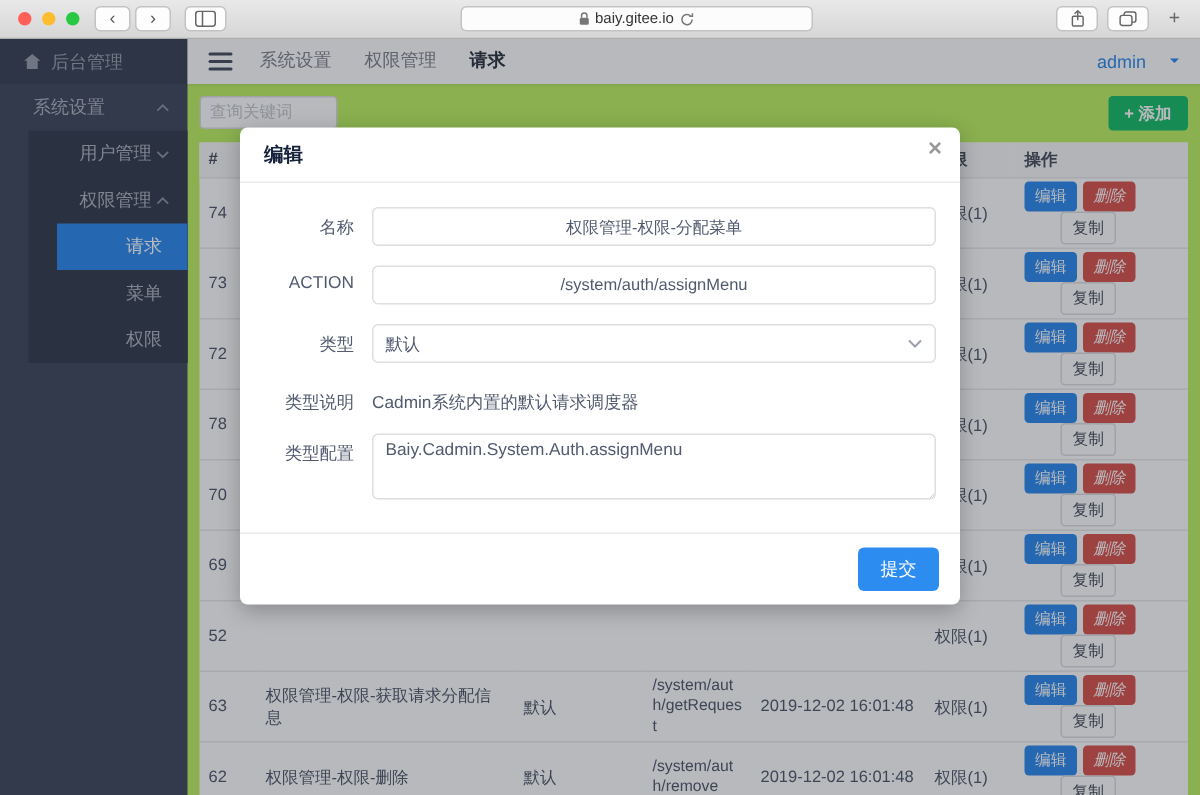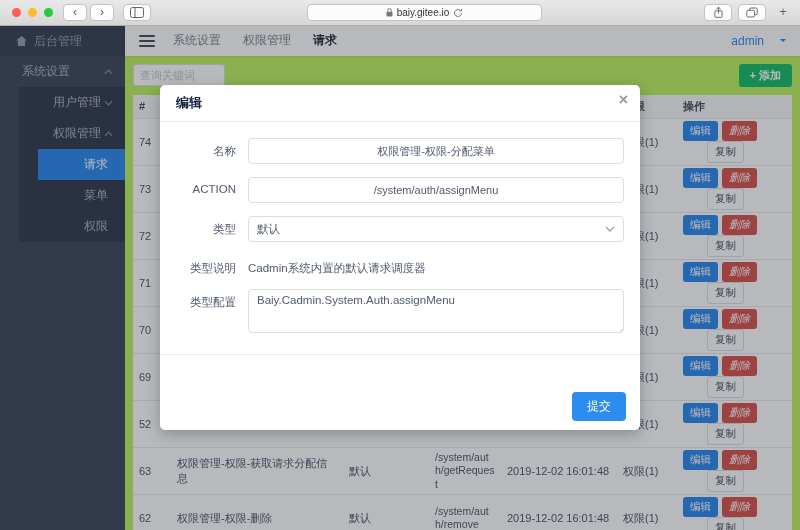--- a/index.html
+++ b/index.html
@@ -62,21 +62,21 @@
   .f-row { display:flex; align-items:flex-start; margin-bottom:13px; }
   .f-label { width:72px; flex-shrink:0; text-align:right; padding:6px 12px 0 0; font-size:11.5px; color:#515a6e; }
   .f-ctrl { flex:1; position:relative; }
   .f-input { width:100%; height:26px; border:1px solid #dcdee2; border-radius:4px; padding:0 8px; font-size:11px; color:#515a6e; font-family:inherit; background:#fff;text-align:center; }
   .f-select { display:flex; align-items:center; height:26px; border:1px solid #dcdee2; border-radius:4px; padding:0 8px; font-size:11.5px; color:#515a6e; }
   .sel-caret { margin-left:auto; }
   .f-textarea { width:100%; height:44px; border:1px solid #dcdee2; border-radius:4px; padding:4px 8px; font-size:11.5px; color:#515a6e; resize:none; font-family:inherit;
     background:linear-gradient(135deg,transparent 0 82%,#ccc 82% 86%,transparent 86% 90%,#ccc 90% 94%,transparent 94%) no-repeat bottom right/9px 9px; }
   .f-static { padding-top:6px; font-size:11.5px; color:#515a6e; }
   .modal-foot { border-top:1px solid #e8eaec; padding:9px 14px; text-align:right; }
-  .submit-btn { background:#2d8cf0; color:#fff; border:none; border-radius:4px; font-size:12px; padding:6px 15px;margin-top:28px; }
+  .submit-btn { background:#2d8cf0; color:#fff; border:none; border-radius:4px; font-size:12px; padding:6px 15px; }
   svg { display:block; }
 </style>
 </head>
 <body>
 
 <div class="screen">
 
   <div class="chrome">
     <div class="traffic">
       <span id="tl-close" style="background: rgb(255, 95, 87);"></span>
@@ -227,21 +227,21 @@
               <tr>
                 <td>72</td>
                 <td></td>
                 <td></td>
                 <td class="action-cell"></td>
                 <td></td>
                 <td>权限(1)</td>
                 <td><button class="op-btn op-edit">编辑</button><button class="op-btn op-del">删除</button><button class="op-btn op-copy">复制</button></td>
               </tr>
               <tr>
-                <td>71</td>
+                <td>78</td>
                 <td></td>
                 <td></td>
                 <td class="action-cell"></td>
                 <td></td>
                 <td>权限(1)</td>
                 <td><button class="op-btn op-edit">编辑</button><button class="op-btn op-del">删除</button><button class="op-btn op-copy">复制</button></td>
               </tr>
               <tr>
                 <td>70</td>
                 <td></td>

